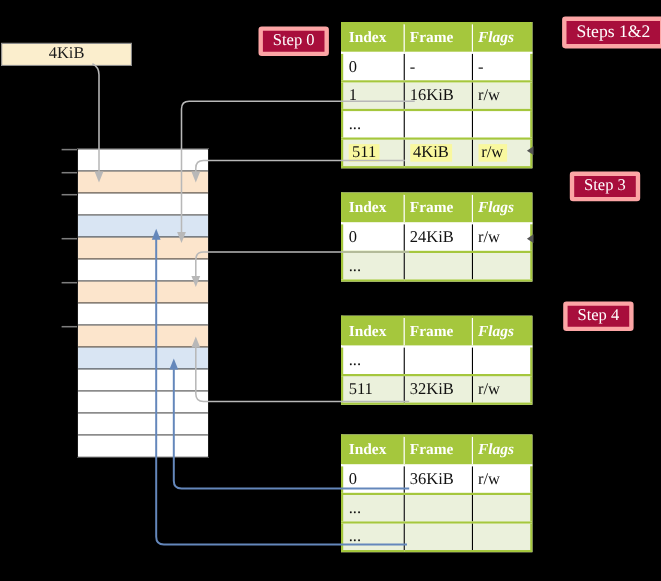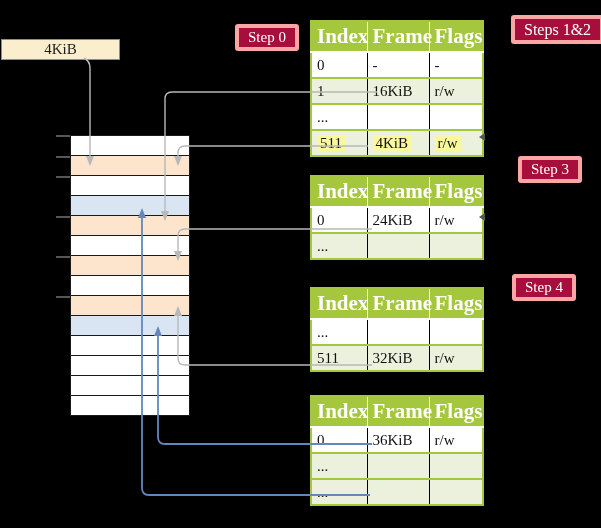--- a/index.html
+++ b/index.html
@@ -39,24 +39,24 @@
   
   table.pt {
     position:absolute; left:310px; width:172px; table-layout:fixed;
     border-collapse:collapse; background:#fff;
     border:2px solid var(--table-header,#a5c73d);
   }
   table.pt.t0 { top:20px; }  table.pt.t1 { top:175px; }
   table.pt.t2 { top:287px; } table.pt.t3 { top:395px; }
   table.pt th {
     background:var(--table-header,#a5c73d); color:#fff; font-weight:bold;
-    font-size:21px; text-align:left; padding:2px 5px; height:21px;
+    font-size:14px; text-align:left; padding:2px 5px; height:21px;
     border-right:1px solid #fff; border-bottom:2px solid #fff;
   }
-  table.pt th:last-child { border-right:2px solid var(--table-header,#a5c73d); }
+  table.pt th:last-child { border-right:2px solid var(--table-header,#a5c73d);font-style:italic; }
   table.pt td {
     font-size:15px; color:#111; padding:1px 5px; height:22px;
     border-top:2px solid var(--table-header,#a5c73d);
     border-bottom:2px solid var(--table-header,#a5c73d);
     border-left:1px solid #000; border-right:1px solid #000;
     overflow:hidden; white-space:nowrap;
   }
   table.pt tr.alt td { background:var(--table-row-alt,#ebf1dc); }
   .hl { background:var(--highlight,#f9f89f); padding:0 3px; }
   

